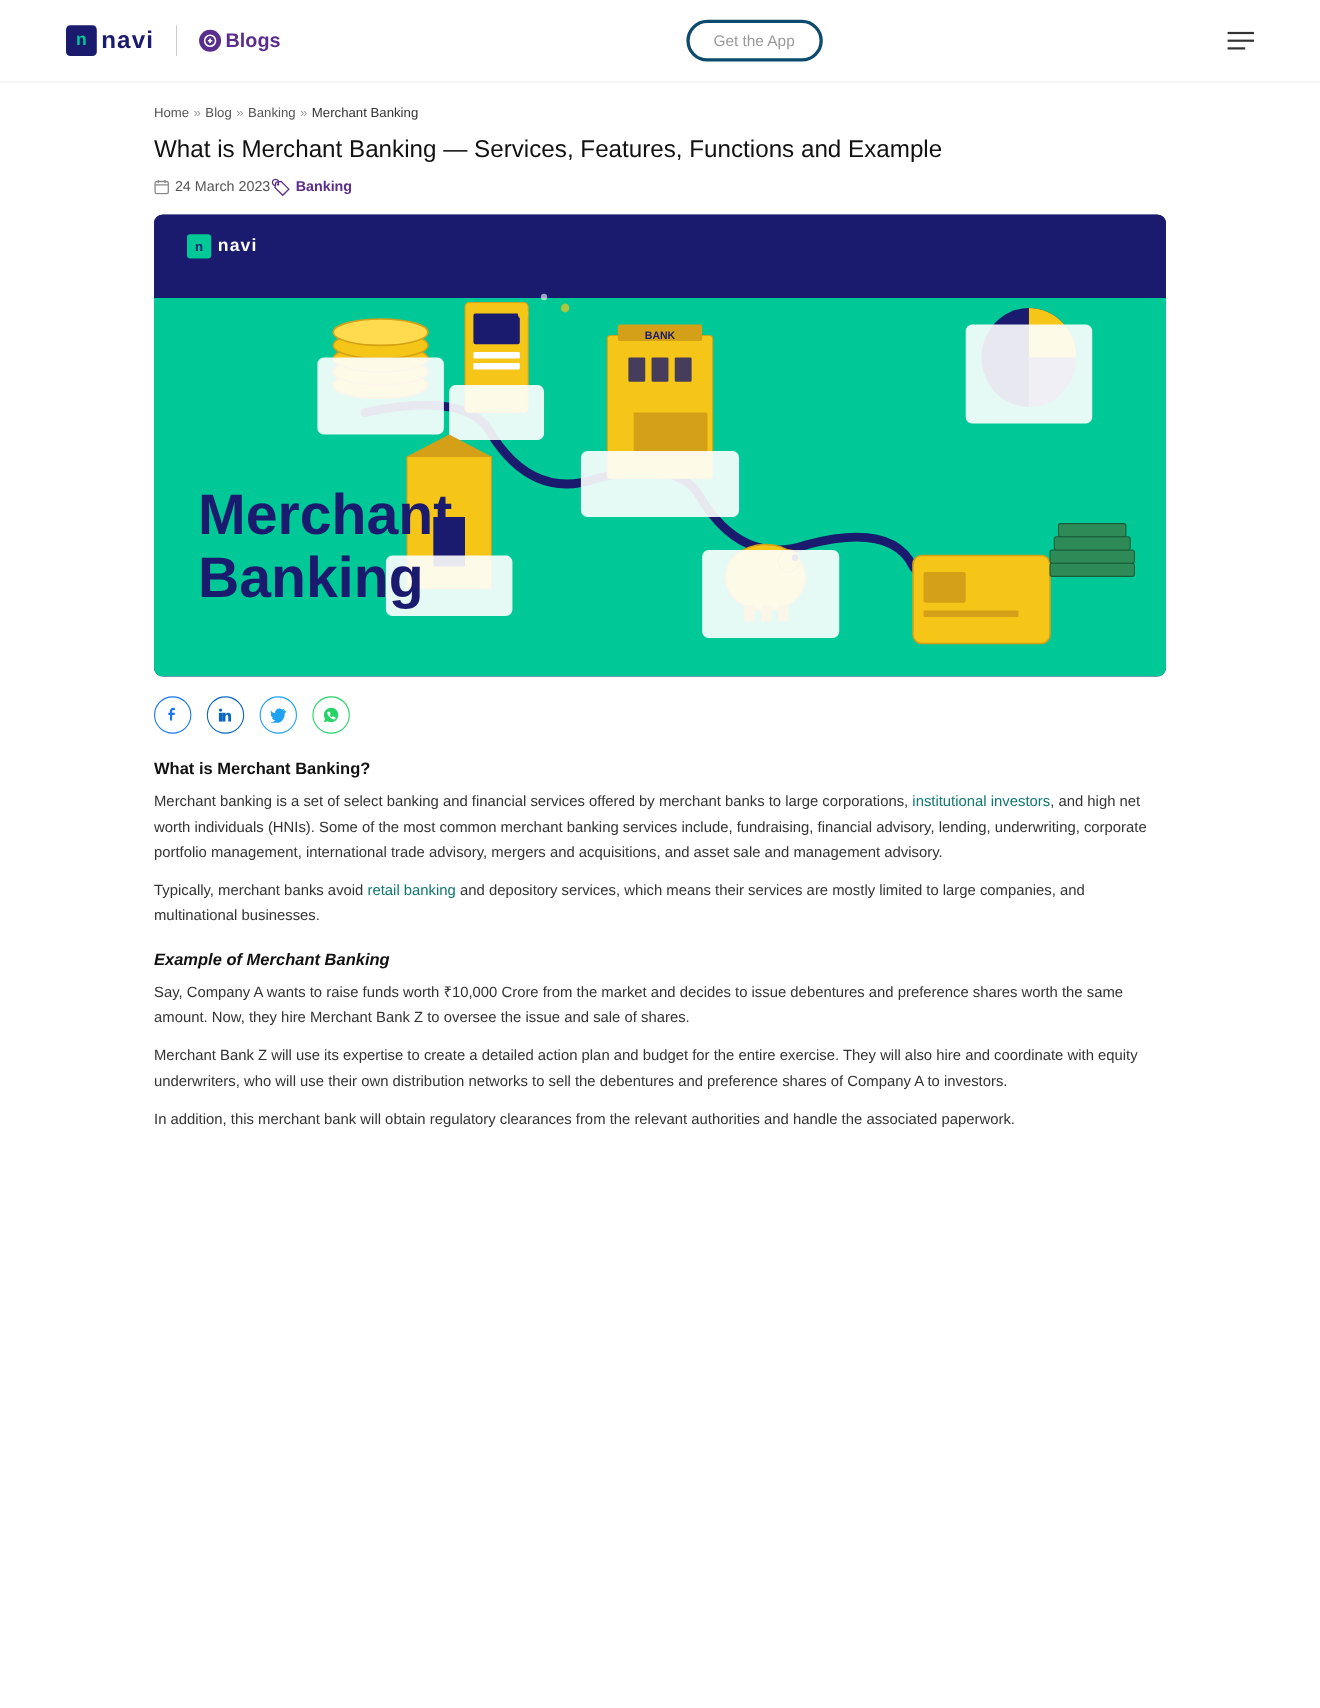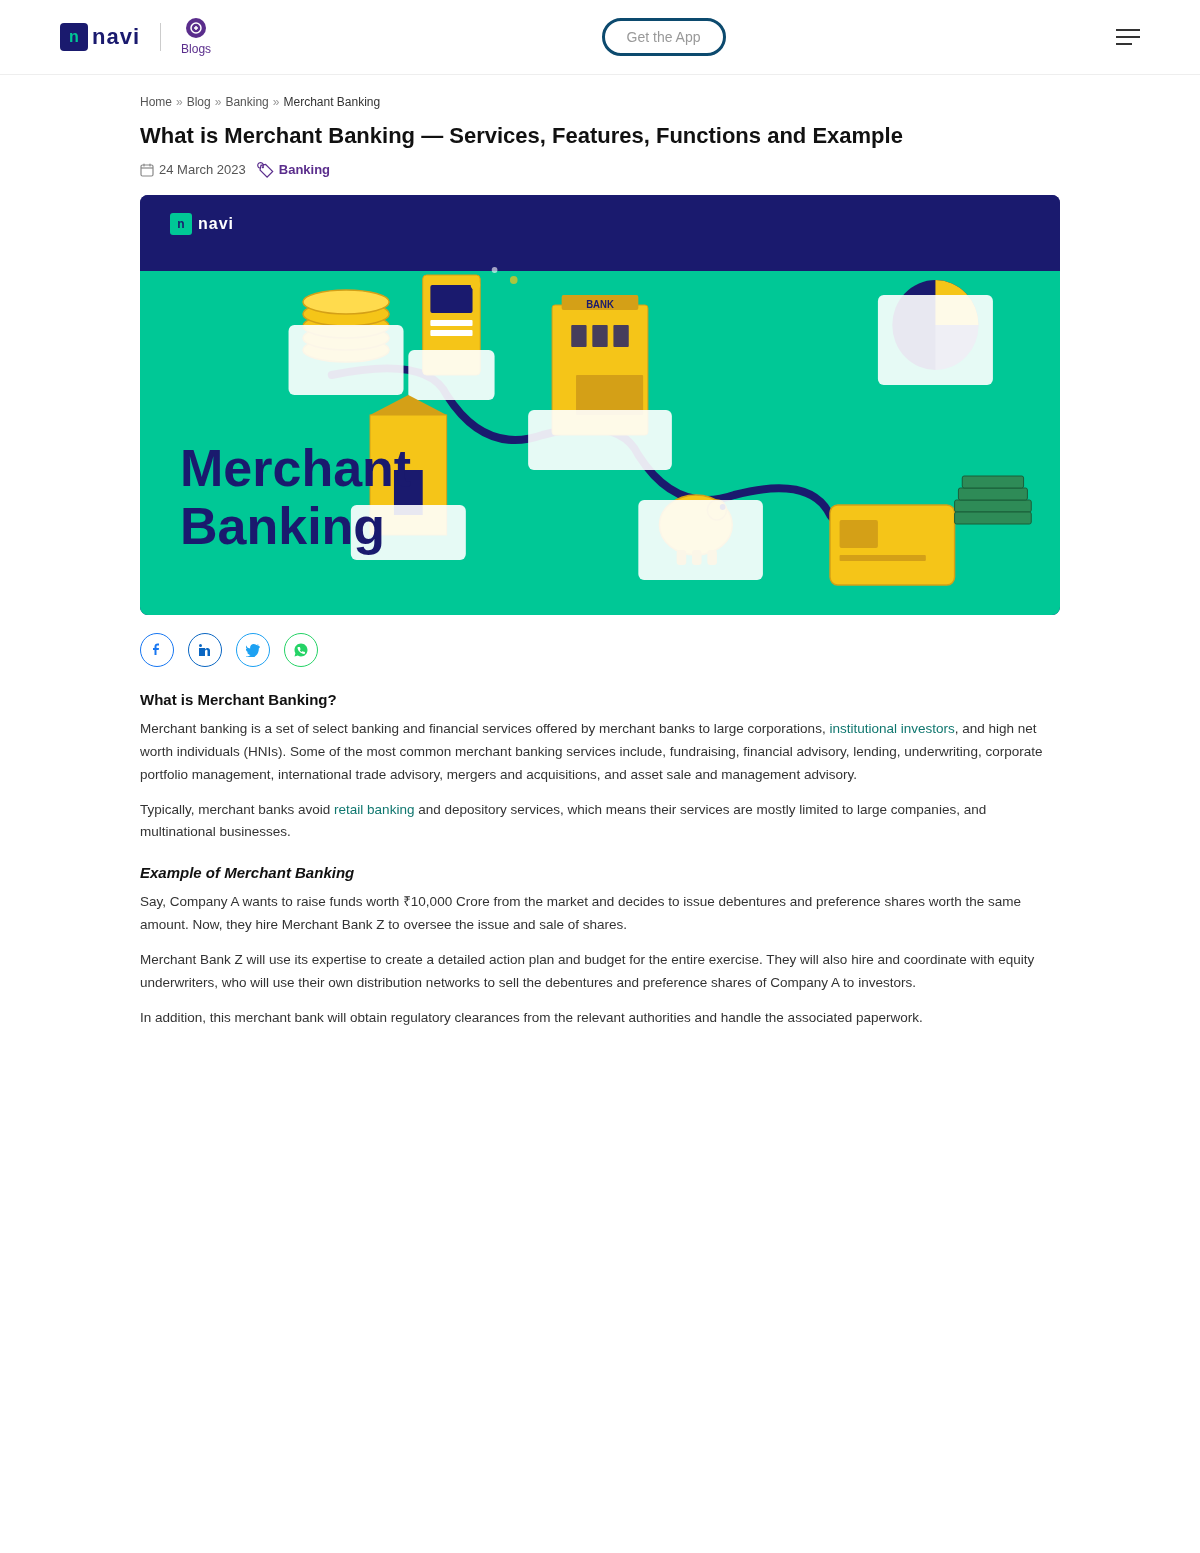--- a/index.html
+++ b/index.html
@@ -48,24 +48,23 @@
       width: 1px;
       height: 28px;
       background: #ccc;
       margin: 0 10px;
     }
     .blogs-link {
       display: flex;
       align-items: center;
       gap: 4px;
       color: #5a2d8c;
-      font-weight: normal;
-      font-size: 12px;
+      font-weight: bold;
+      font-size: 18px;
       text-decoration: none;
-      flex-direction: column;
     }
     .blogs-icon {
       width: 20px;
       height: 20px;
       background: #5a2d8c;
       border-radius: 50%;
       display: flex;
       align-items: center;
       justify-content: center;
       font-size: 10px;
@@ -118,31 +117,31 @@
     }
     .breadcrumb .sep { color: #999; }
     .breadcrumb .current {
       font-weight: normal;
       color: #333;
     }
 
     
     .page-title {
       font-size: 22px;
-      font-weight: bold;
+      font-weight: normal;
       color: #111;
       margin-bottom: 10px;
       line-height: 1.35;
     }
 
     
     .meta {
       display: flex;
       align-items: center;
-      gap: 10px;
+      gap: 0;
       margin-bottom: 16px;
       font-size: 13px;
       color: #555;
     }
     .meta-date {
       display: flex;
       align-items: center;
       gap: 5px;
     }
     .meta-date svg { color: #888; }

